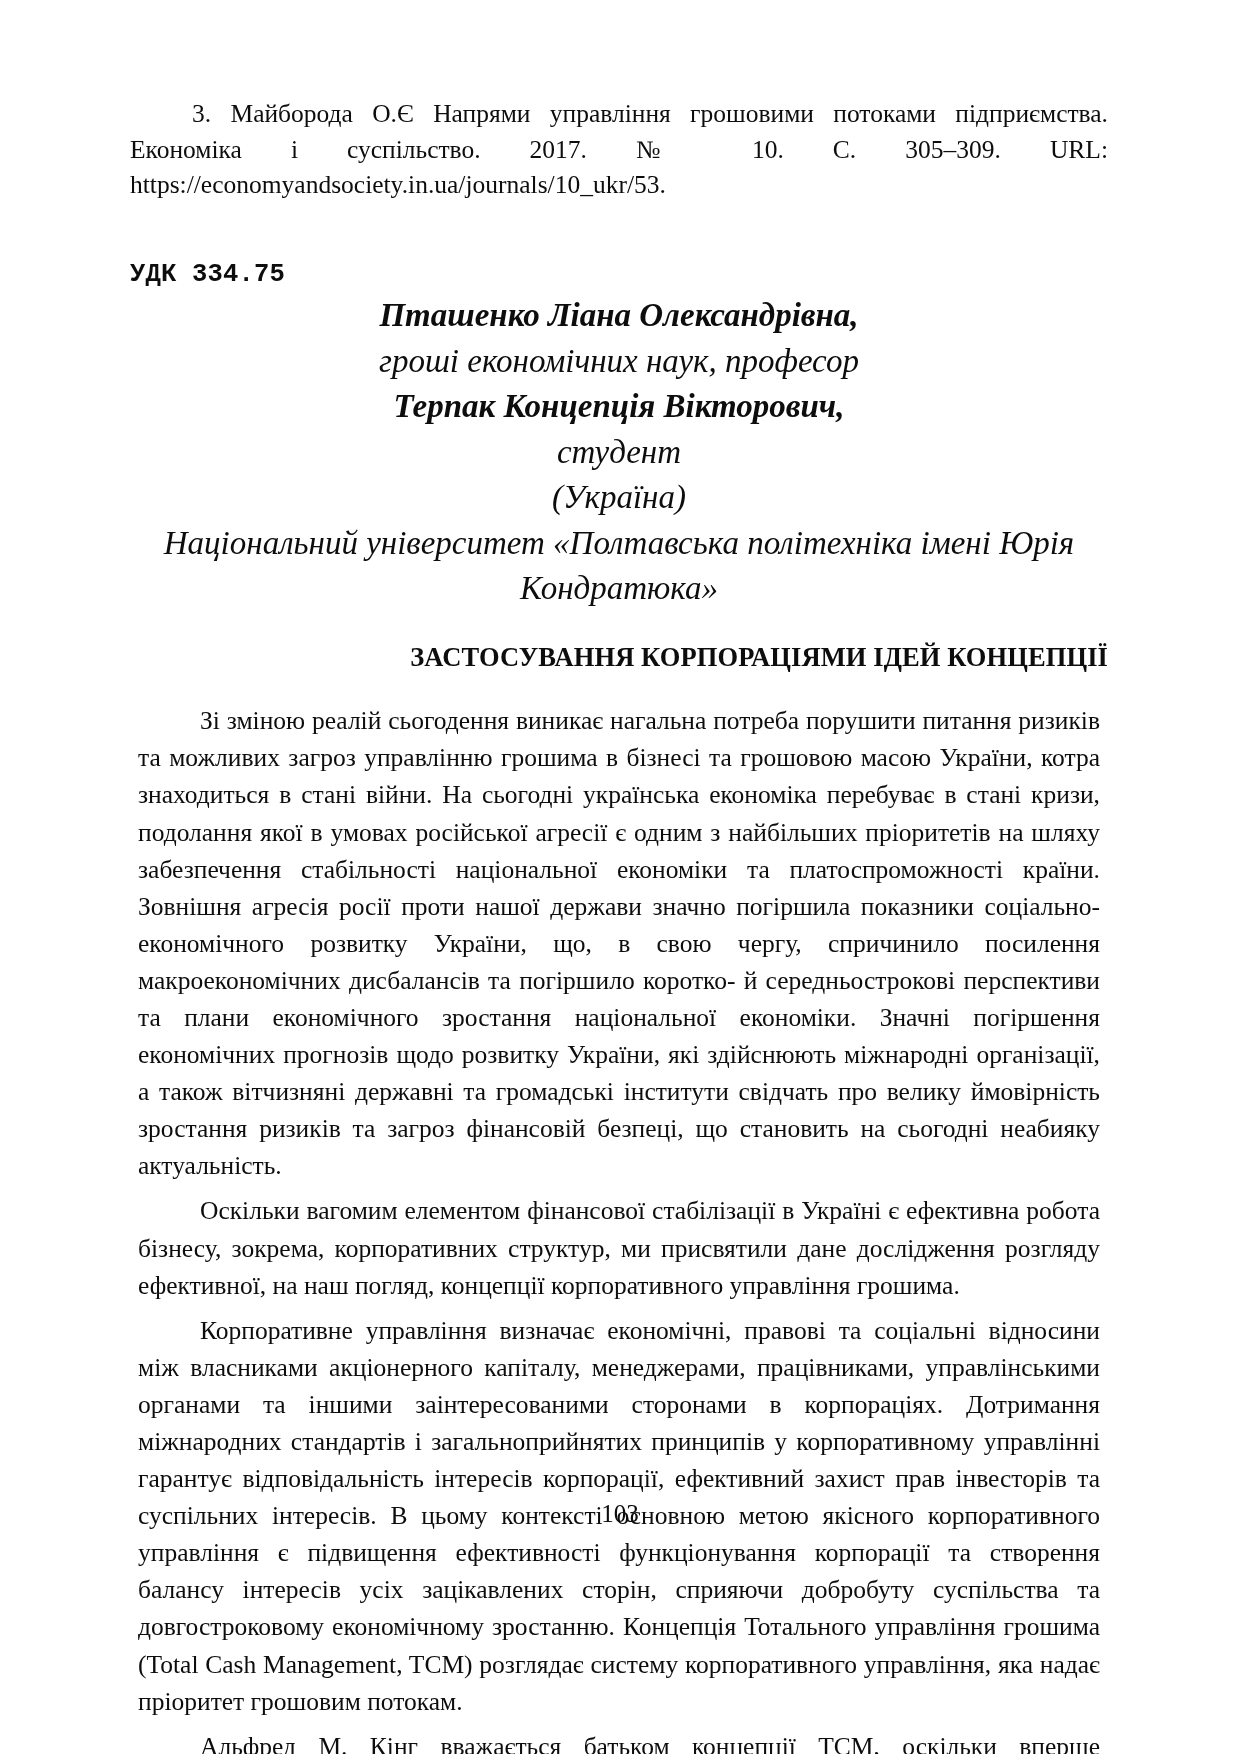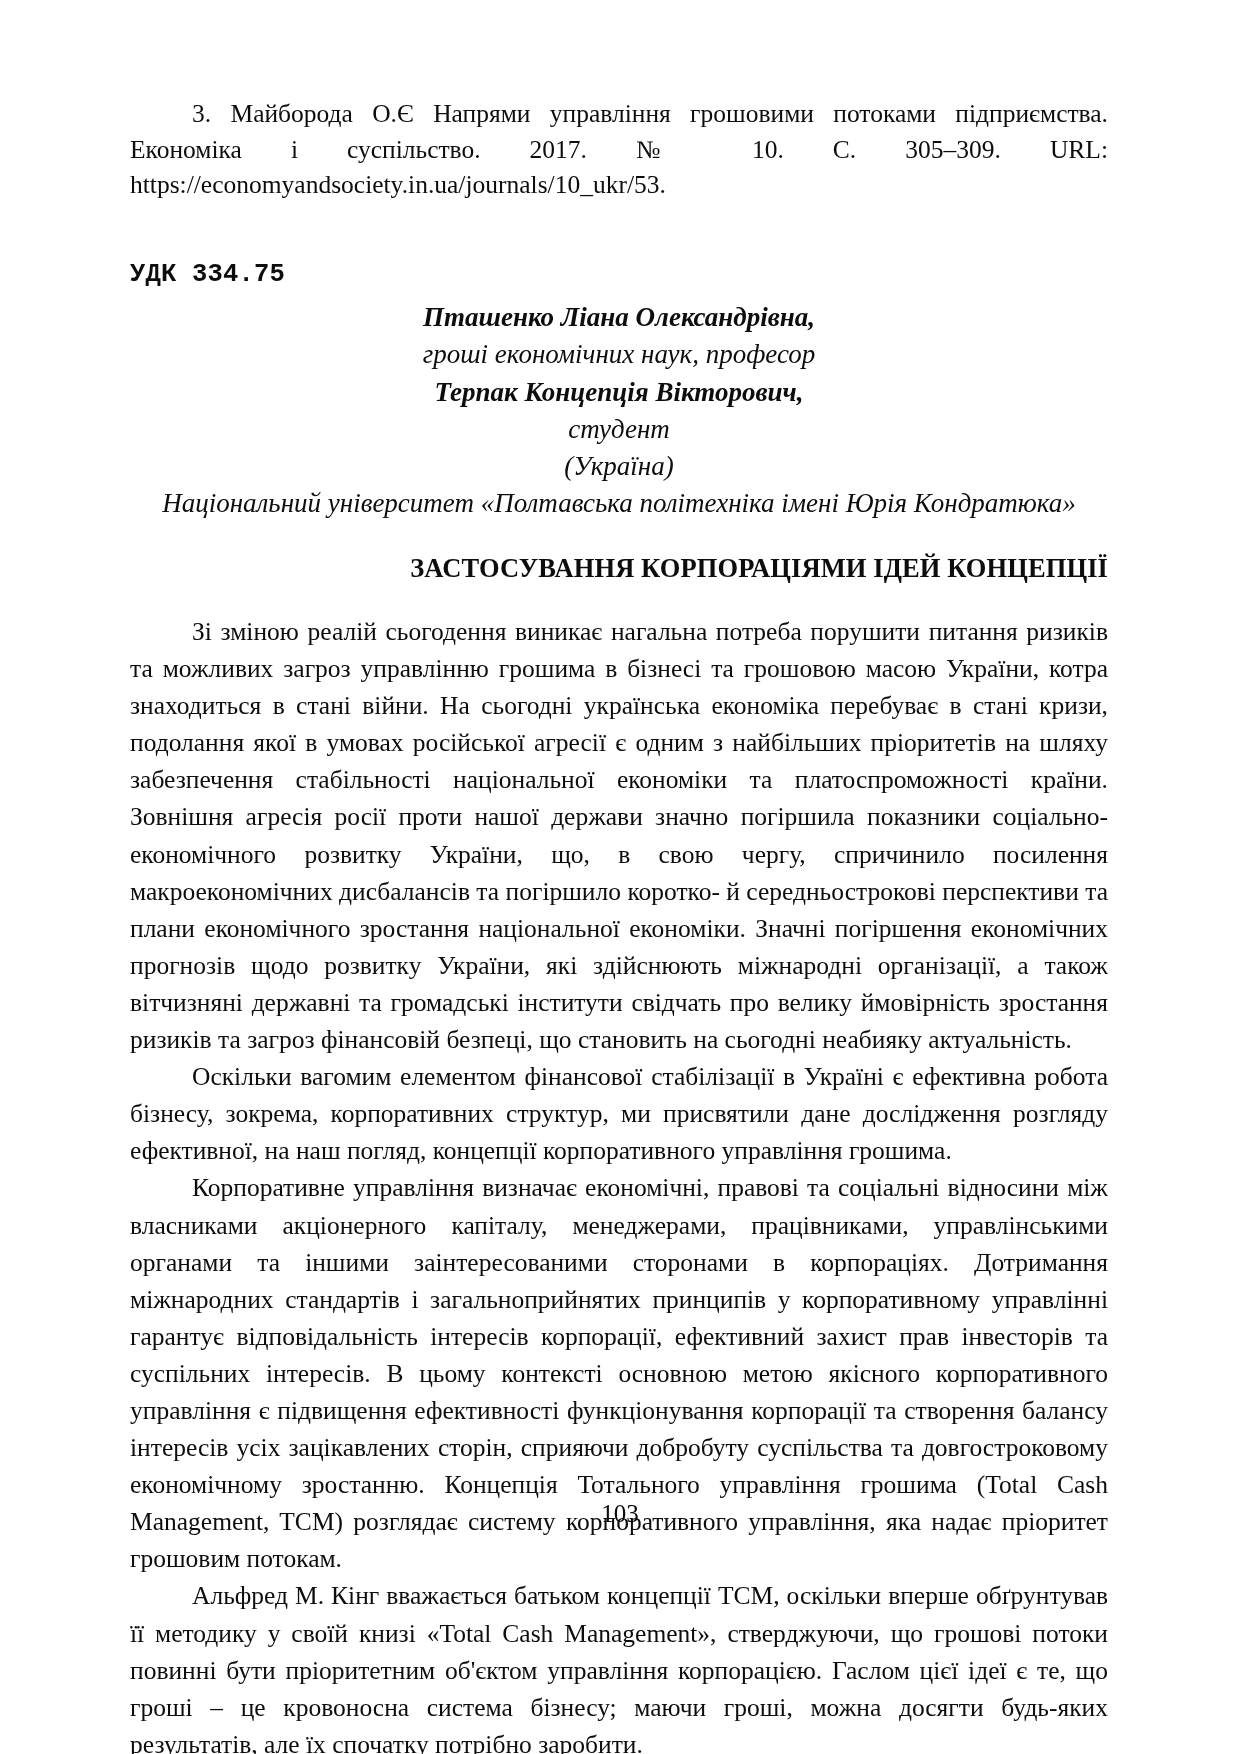--- a/index.html
+++ b/index.html
@@ -45,23 +45,23 @@
   }
   .udk {
     margin-top: 57px;
     font-size: 25.5px;
     font-weight: bold;
     text-align: left;
     letter-spacing: 0.2px;
     font-family: Liberation Mono, monospace;
   }
   .authors {
-    margin-top: 10px;
+    margin-top: 4px;
     text-align: center;
-    font-size: 27px;
+    font-size: 33px;
     line-height: 1.38;
   }
   .authors .name {
     font-weight: bold;
     font-style: italic;
   }
   .authors .role {
     font-style: italic;
   }
   .authors .affil {
@@ -77,21 +77,21 @@
   }
   .body-text {
     margin-top: 28px;
     font-size: 25.5px;
     line-height: 1.455;
     text-align: justify;
     text-justify: inter-word;
   }
   .body-text p {
     text-indent: 62px;
-    margin: 0;
+    margin: 8px;
   }
   .page-number {
     position: absolute;
     left: 0;
     top: 1500px;
     width: 1240px;
     text-align: center;
     font-size: 25px;
   }
 </style>

